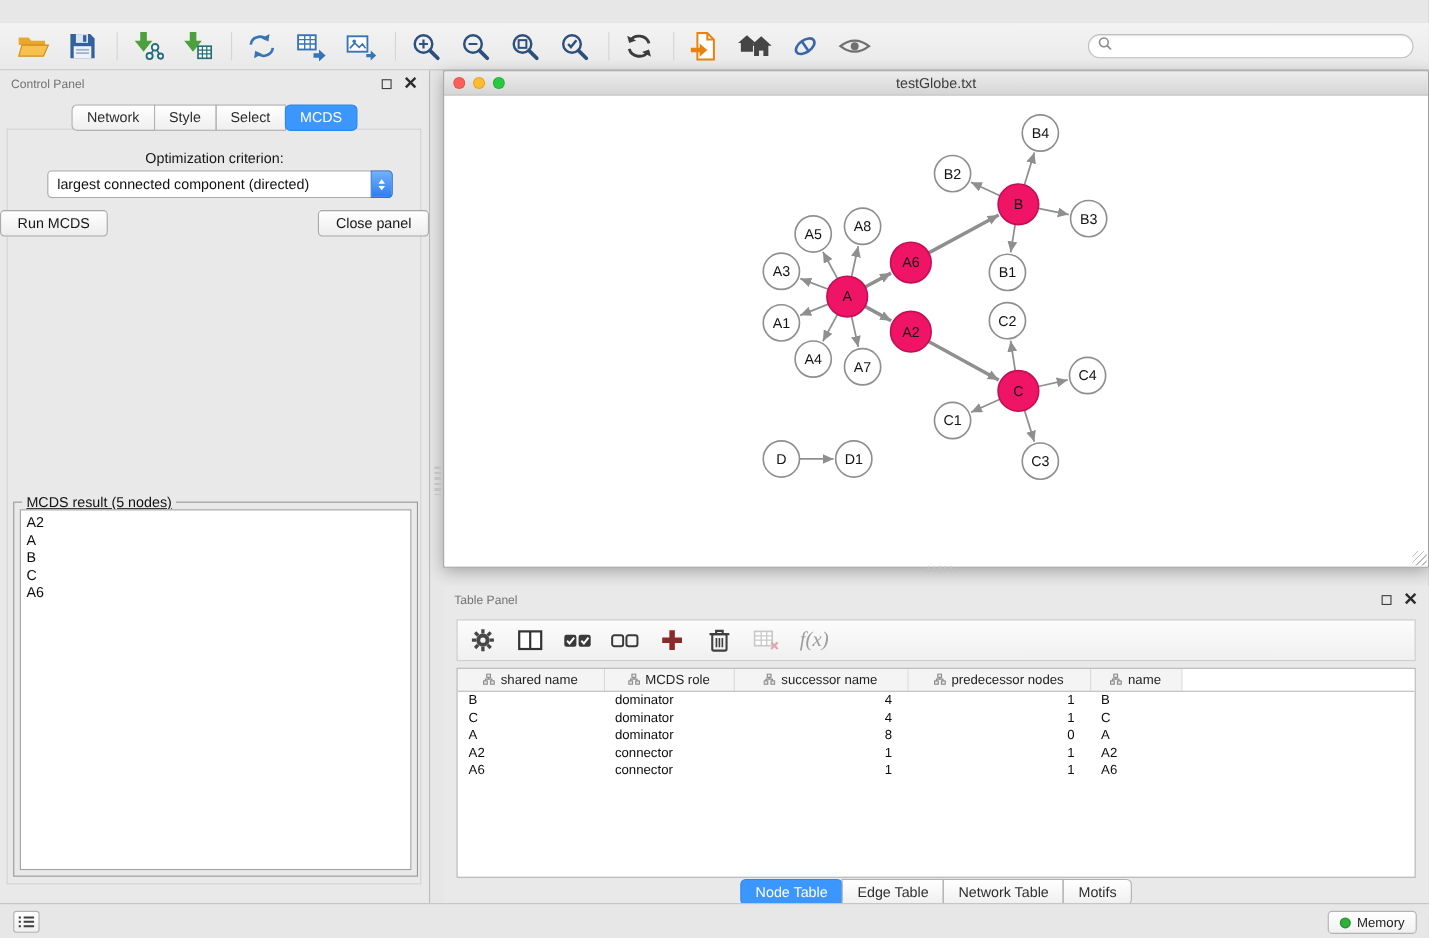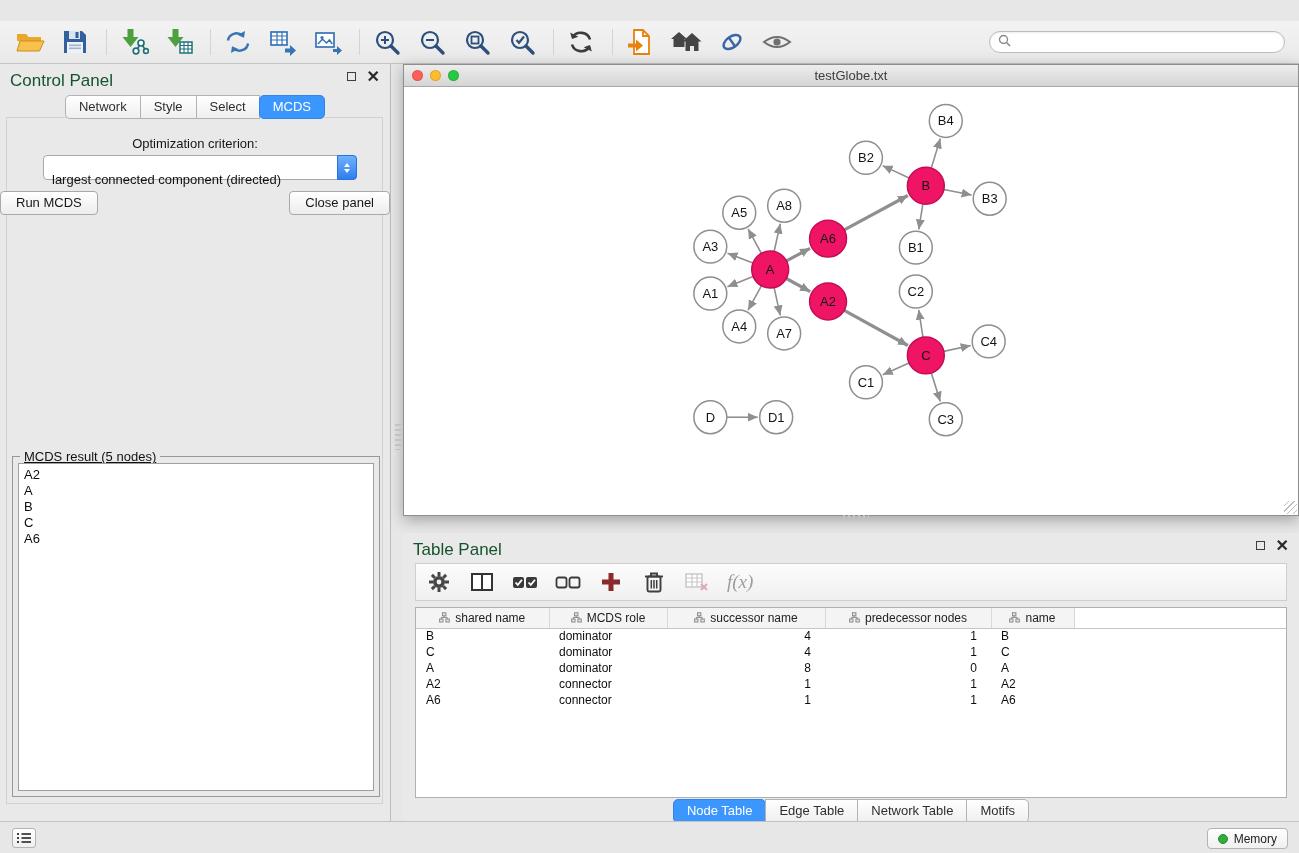--- a/index.html
+++ b/index.html
@@ -19,40 +19,40 @@
     background:linear-gradient(#f3f3f3,#e9e9e9); border-bottom:1px solid #c4c4c4;
     display:flex; align-items:center; padding:0 14px; }
   .tool-btn { height:34px; min-width:32px; display:flex; align-items:center; justify-content:center; margin-right:13px; }
   .tool-sep { width:1px; height:26px; background:#d4d4d4; margin:0 11px 0 2px; }
   .search-wrap { margin-left:auto; width:296px; height:22px; border:1px solid #bdbdbd; border-radius:12px;
     background:#fff; display:flex; align-items:center; padding:0 8px; box-shadow:inset 0 1px 2px rgba(0,0,0,0.08); }
   .search-input { border:none; outline:none; flex:1; font-size:12px; margin-left:5px; background:transparent; font-family:"Liberation Sans",sans-serif; }
 
   
   .panel-header { position:relative; height:28px; }
-  .p-title { position:absolute; left:10px; top:7px; font-size:17px; color:#14532d; }
+  .p-title { position:absolute; left:10px; top:7px; font-size:11px; color:#737373; }
   .panel-btns { position:absolute; right:10px; top:7px; display:flex; gap:11px; align-items:center; }
   .float-btn { width:9px; height:9px; border:1.6px solid #3d3d3d; display:inline-block; }
   .close-x { font-size:16px; font-weight:bold; color:#2b2b2b; line-height:11px; }
 
   .tab { font-size:13px; color:#2e2e2e; background:linear-gradient(#ffffff,#efefef);
     border:1px solid #b2b2b2; padding:3px 13px 4px; margin-left:-1px; white-space:nowrap; }
   .tab:first-child { border-radius:5px 0 0 5px; margin-left:0; }
   .tab:last-child { border-radius:0 5px 5px 0; }
   .tab.active { background:#3b97fd; color:#fff; border-color:#2e85ec; border-radius:5px; }
 
   
   .control-panel { position:absolute; left:0; top:64px; width:391px; height:757px;
     background:#e9e9e9; border-right:1px solid #bcbcbc; }
   .cp-pane { position:absolute; left:6px; right:7px; top:53px; bottom:17px; border:1px solid #d2d2d2; background:#e9e9e9; }
   .cp-tabs { position:absolute; left:0; top:31px; width:100%; display:flex; justify-content:center; z-index:2; }
   .opt-label { position:absolute; top:72px; width:100%; text-align:center; font-size:13px; color:#161616; z-index:2;}
   .dropdown { position:absolute; left:43px; top:91px; width:314px; height:25px; background:#fff;
     border:1px solid #a8a8a8; border-radius:4px; font-size:13px; color:#111; z-index:2; }
-  .dd-text { position:absolute; left:8px; top:16px; }
+  .dd-text { position:absolute; left:8px; top:4px; }
   .stepper { position:absolute; right:-1px; top:-1px; bottom:-1px; width:20px;
     background:linear-gradient(#6fb1fc,#2e7ef0); border-radius:0 4px 4px 0;
     display:flex; flex-direction:column; align-items:center; justify-content:center; gap:2px; border:1px solid #2a72d8;}
   .arr-up { width:0;height:0;border-left:3.5px solid transparent;border-right:3.5px solid transparent;border-bottom:4.5px solid #fff; }
   .arr-dn { width:0;height:0;border-left:3.5px solid transparent;border-right:3.5px solid transparent;border-top:4.5px solid #fff; }
   .cp-buttons { position:absolute; top:127px; width:100%; display:flex; justify-content:space-between; gap:14px; z-index:2;}
   .btn { font-size:13px; color:#161616; background:linear-gradient(#ffffff,#ededed);
     border:1px solid #a9a9a9; border-radius:4px; padding:3px 15px 4px; }
   .result-box { position:absolute; left:12px; top:392px; width:368px; height:341px;
     border:1px solid #979797; background:#e9e9e9; z-index:2; }

